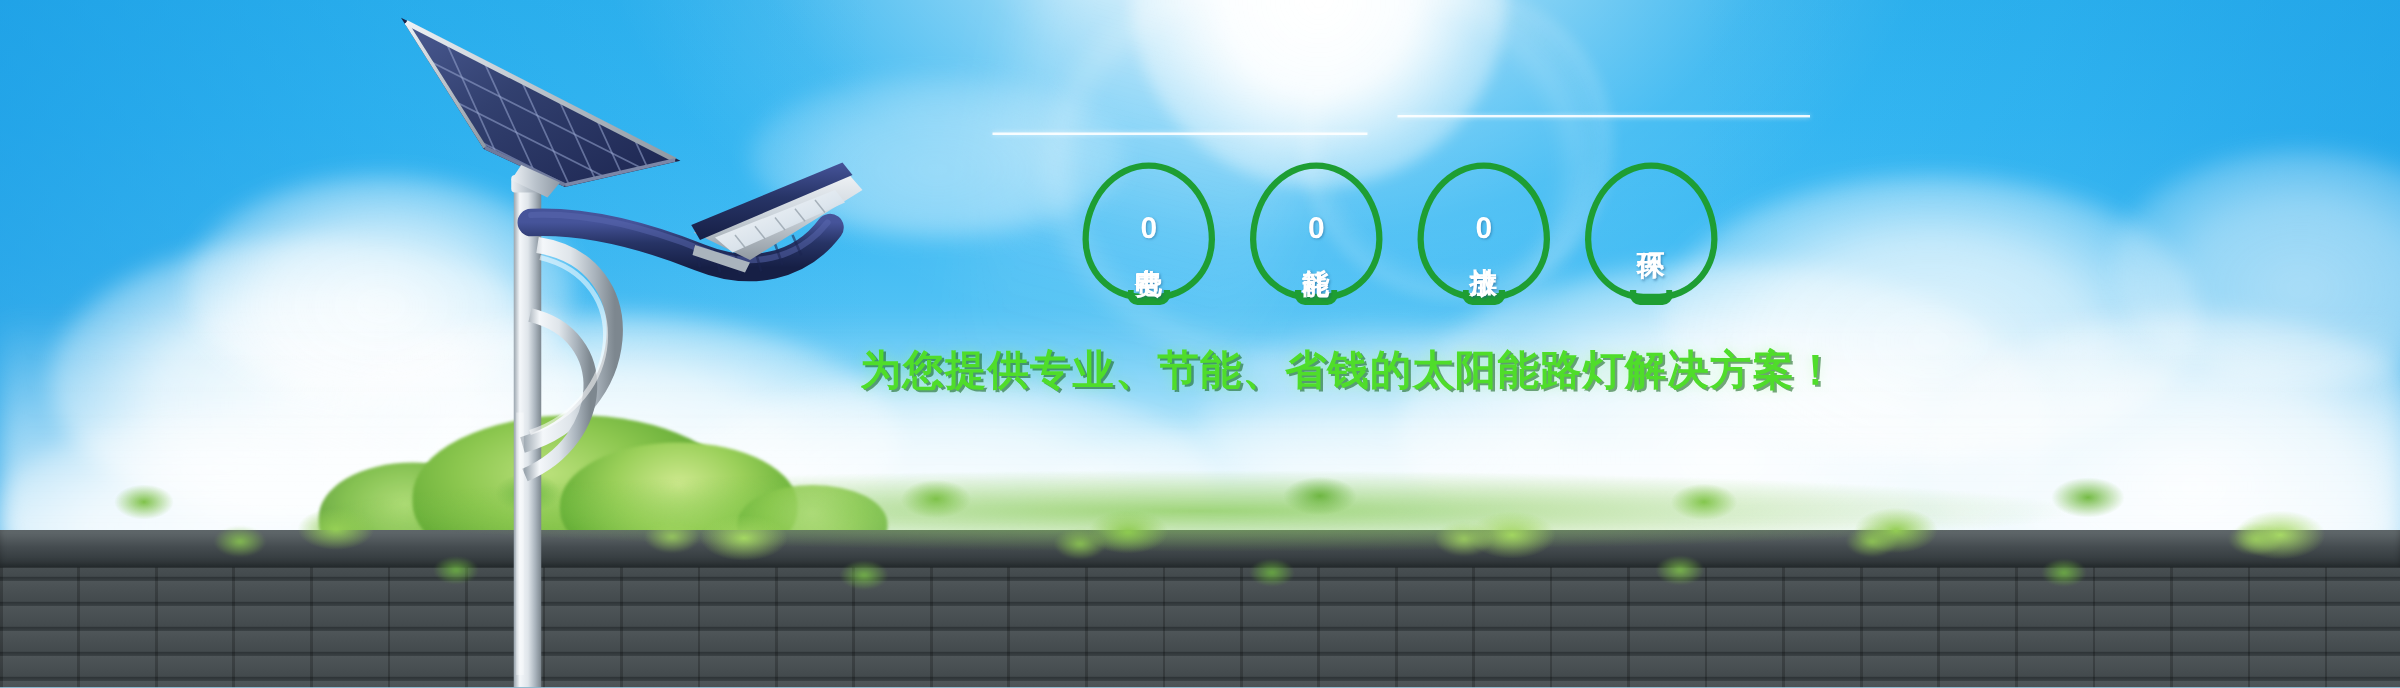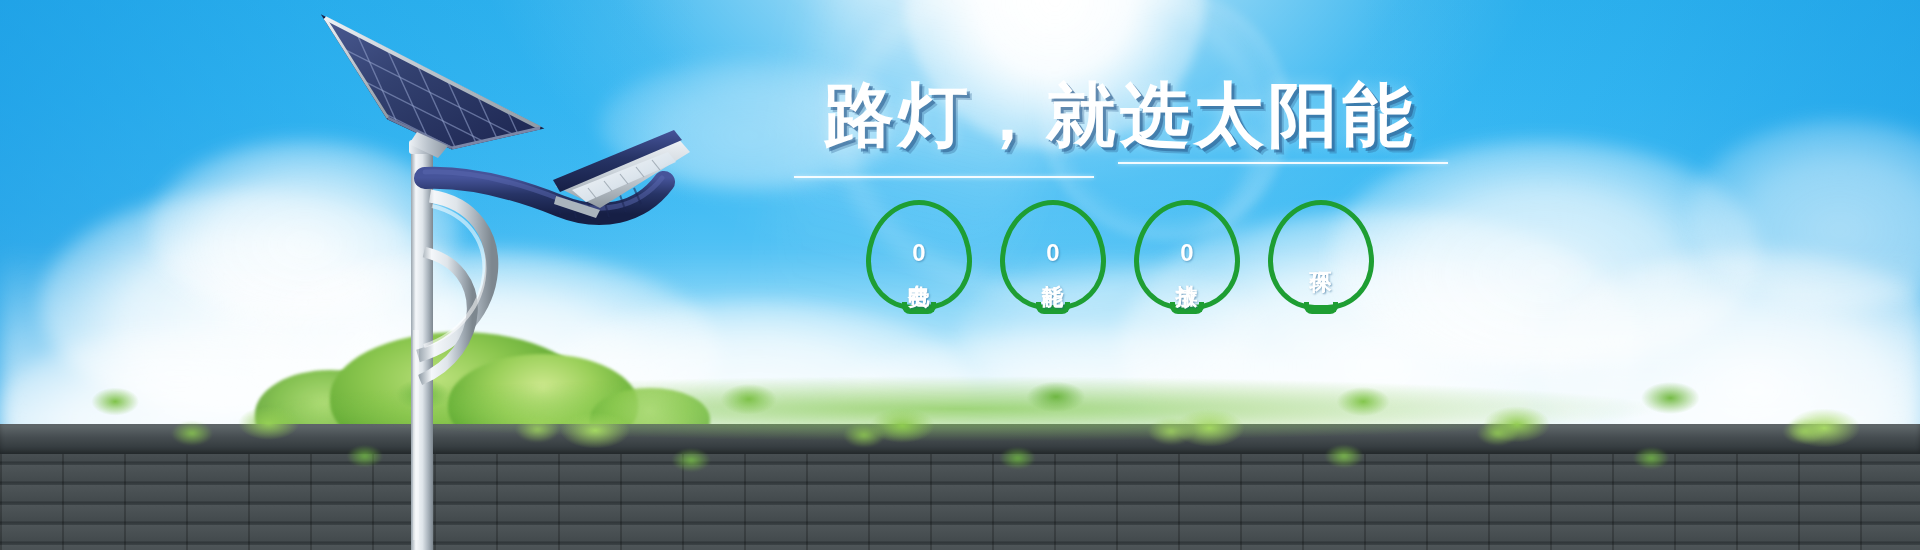--- a/index.html
+++ b/index.html
@@ -490,21 +490,20 @@
         <line x1="652" y1="160" x2="660" y2="170"></line>
       </g>
       <path d="M 556 196 L 600 210 L 596 218 L 554 204 Z" fill="#aab4bd"></path>
     </g>
 
     <rect x="413" y="330" width="6" height="210" fill="#ffffff" opacity="0.35"></rect>
   </svg>
 
   <div class="copy">
 
-    <div class="headline">路灯，就选太阳能</div>
 
     <div class="rules">
       <div class="rule rule-left"></div>
       <div class="rule rule-right"></div>
     </div>
 
     <div class="badges">
 
       <div class="badge">
         <div class="badge-shape"></div>
@@ -524,16 +523,17 @@
         <div class="badge-text badge-vert">排放</div>
       </div>
 
       <div class="badge">
         <div class="badge-shape"></div>
         <div class="badge-text badge-vert">环保</div>
       </div>
 
     </div>
 
+    <div class="subtitle">为您提供专业、节能、省钱的太阳能路灯解决方案！</div>
 
   </div>
 
 </div>
 
 </body></html>

